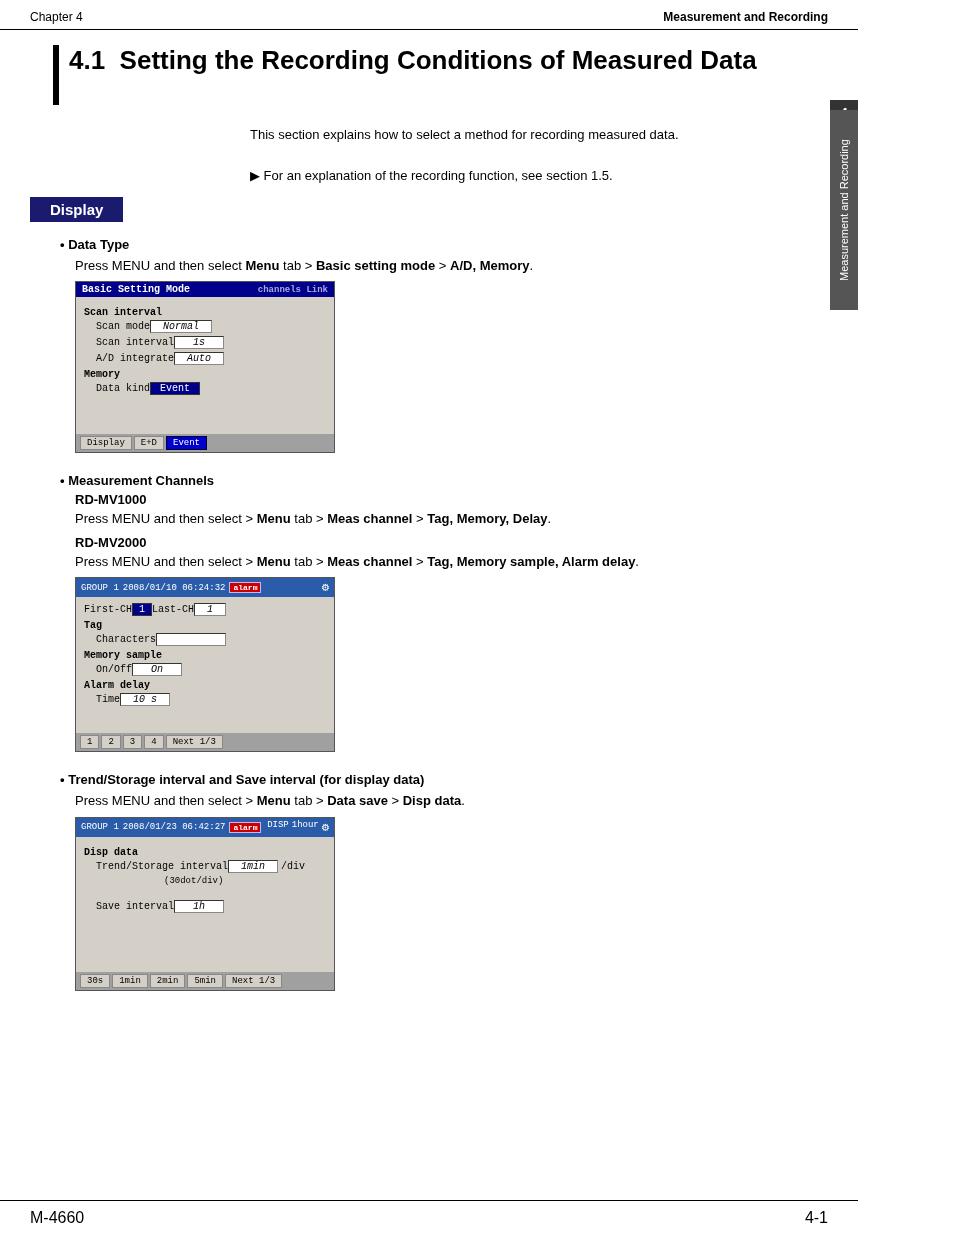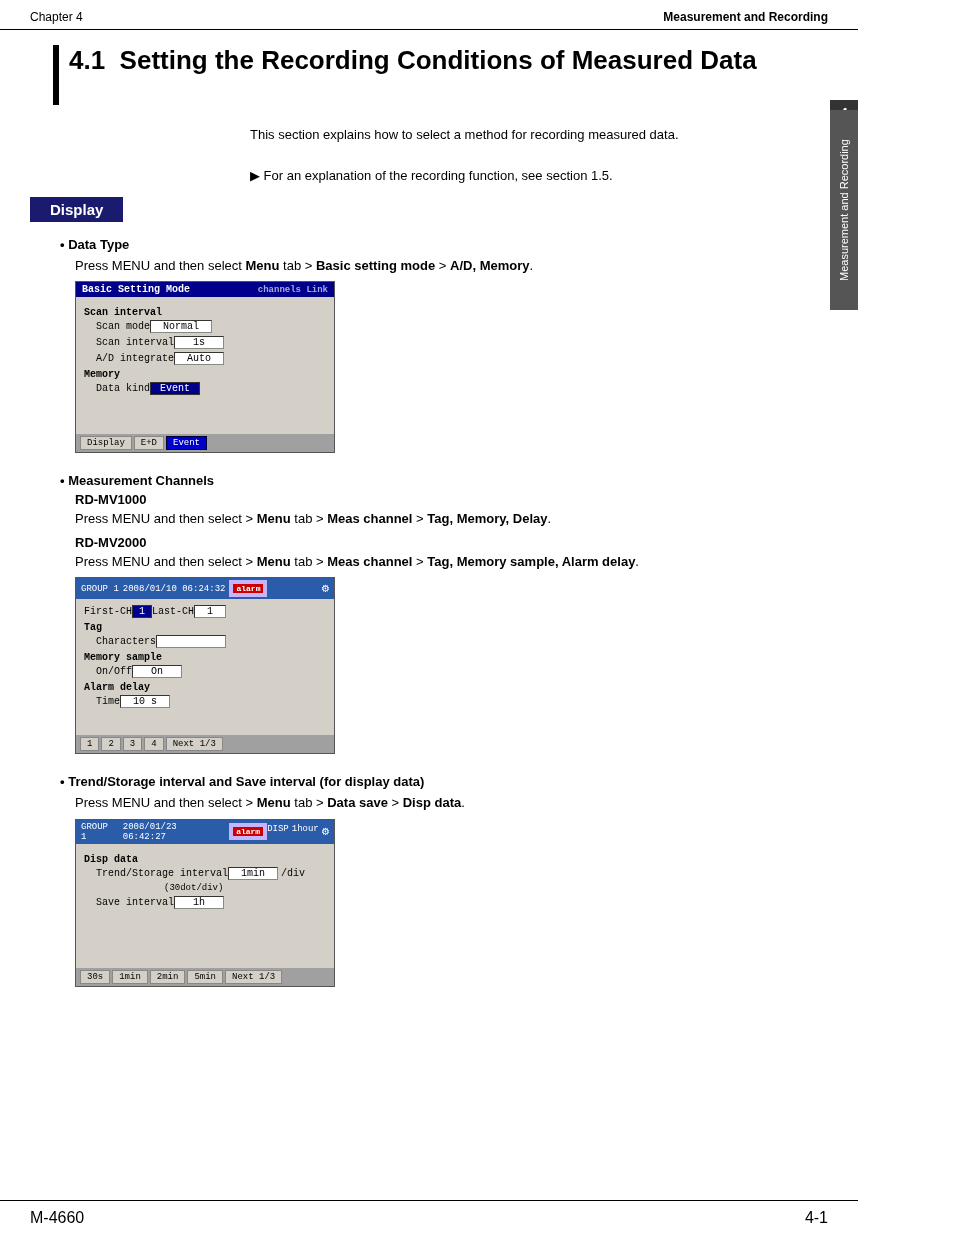--- a/index.html
+++ b/index.html
@@ -190,20 +190,21 @@
       font-size: 10px;
       padding-left: 12px;
     }
     .screen-value {
       background: #fff;
       border: 1px inset #888;
       padding: 0 12px;
       font-size: 10px;
       min-width: 50px;
       text-align: center;
+      font-style: italic;
     }
     .screen-value-blue {
       background: #00008b;
       color: #fff;
       border: 1px solid #333;
       padding: 0 4px;
       font-size: 10px;
       min-width: 50px;
       text-align: center;
     }
@@ -248,21 +249,21 @@
       display: flex;
       gap: 4px;
       align-items: center;
     }
     .alarm-badge {
       background: #cc0000;
       color: #fff;
       font-size: 8px;
       font-weight: bold;
       padding: 0 3px;
-      border: 4px solid #c4b5fd;
+      border: 1px solid #c4b5fd;
     }
 
     
     .screen3-titlebar {
       background: #2a5caa;
       color: #fff;
       font-size: 9px;
       padding: 2px 5px;
       display: flex;
       justify-content: space-between;
@@ -434,21 +435,21 @@
         </div>
         <div class="screen-body">
           <div class="screen-section-label">Disp data</div>
           <div class="screen-row">
             <span class="screen-label-indent">Trend/Storage interval</span>
             <div style="display:flex;align-items:center;gap:3px;">
               <span class="screen-value">1min</span>
               <span>/div</span>
             </div>
           </div>
-          <div style="padding-left:80px;font-size:9px;margin-bottom:3px;">(30dot/div)</div>
+          <div style="padding-left:80px;font-size:9px;margin-bottom:14px;">(30dot/div)</div>
           <div class="screen-row">
             <span class="screen-label-indent">Save interval</span>
             <span class="screen-value">1h</span>
           </div>
           <div style="height:50px;"></div>
         </div>
         <div class="screen-footer">
           <span class="screen-footer-btn">30s</span>
           <span class="screen-footer-btn">1min</span>
           <span class="screen-footer-btn">2min</span>

